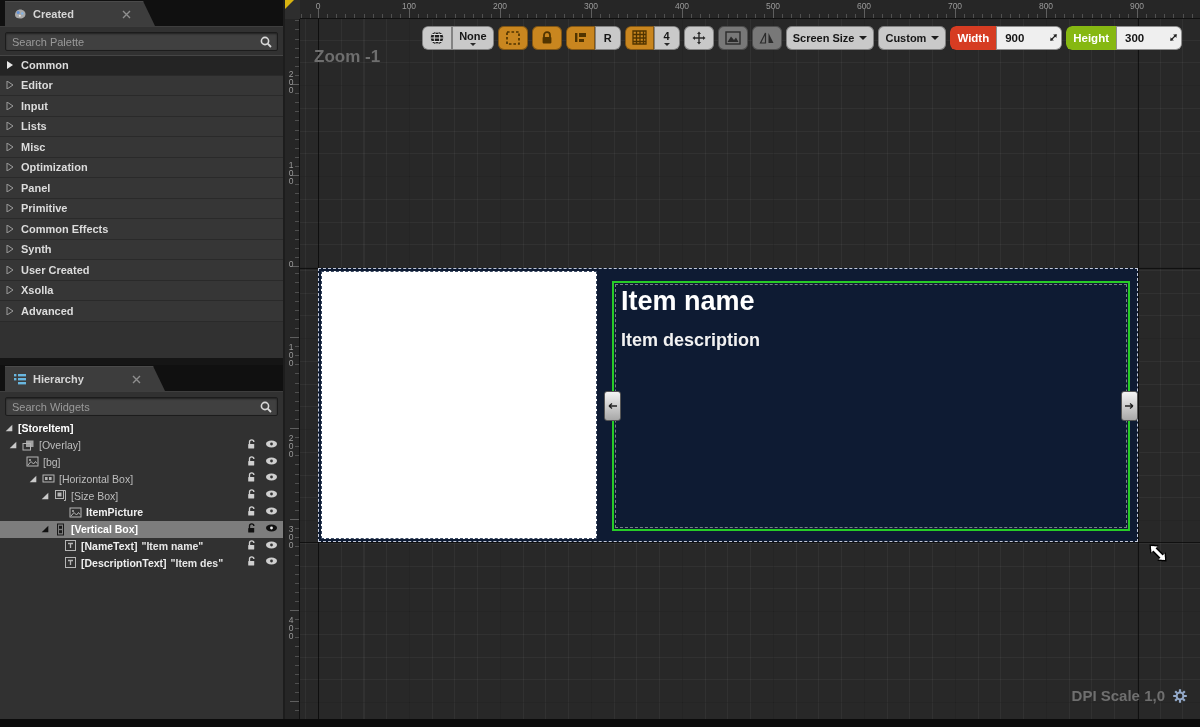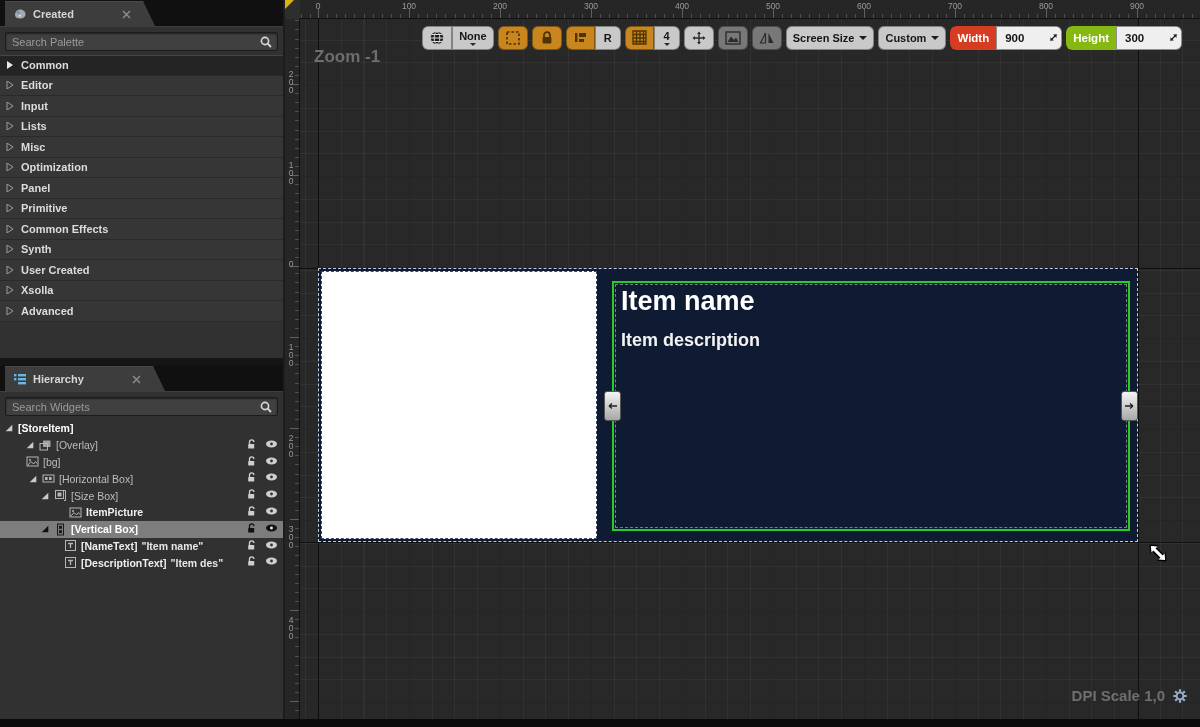--- a/index.html
+++ b/index.html
@@ -309,21 +309,21 @@
 
         <div class="h-row" style="padding-left:4px">
           <span class="exp-h">
               <svg width="10" height="10" viewBox="0 0 12 12">
                 <polygon points="2,10 10,10 10,2" fill="currentColor"></polygon>
               </svg>
             </span>
           <span class="h-label bold" style="color:#fff">[StoreItem]</span>
         </div>
 
-        <div class="h-row" style="padding-left:25px">
+        <div class="h-row" style="padding-left:8px">
           <span class="exp-h">
               <svg width="10" height="10" viewBox="0 0 12 12">
                 <polygon points="2,10 10,10 10,2" fill="currentColor"></polygon>
               </svg>
             </span>
           <span class="wicon">
               <svg width="13" height="13" viewBox="0 0 13 13">
                 <rect x="1" y="4.5" width="7.5" height="6.5" fill="none" stroke="currentColor"></rect>
                 <rect x="4" y="1.5" width="7.5" height="6.5" fill="currentColor" opacity=".85"></rect>
               </svg>

